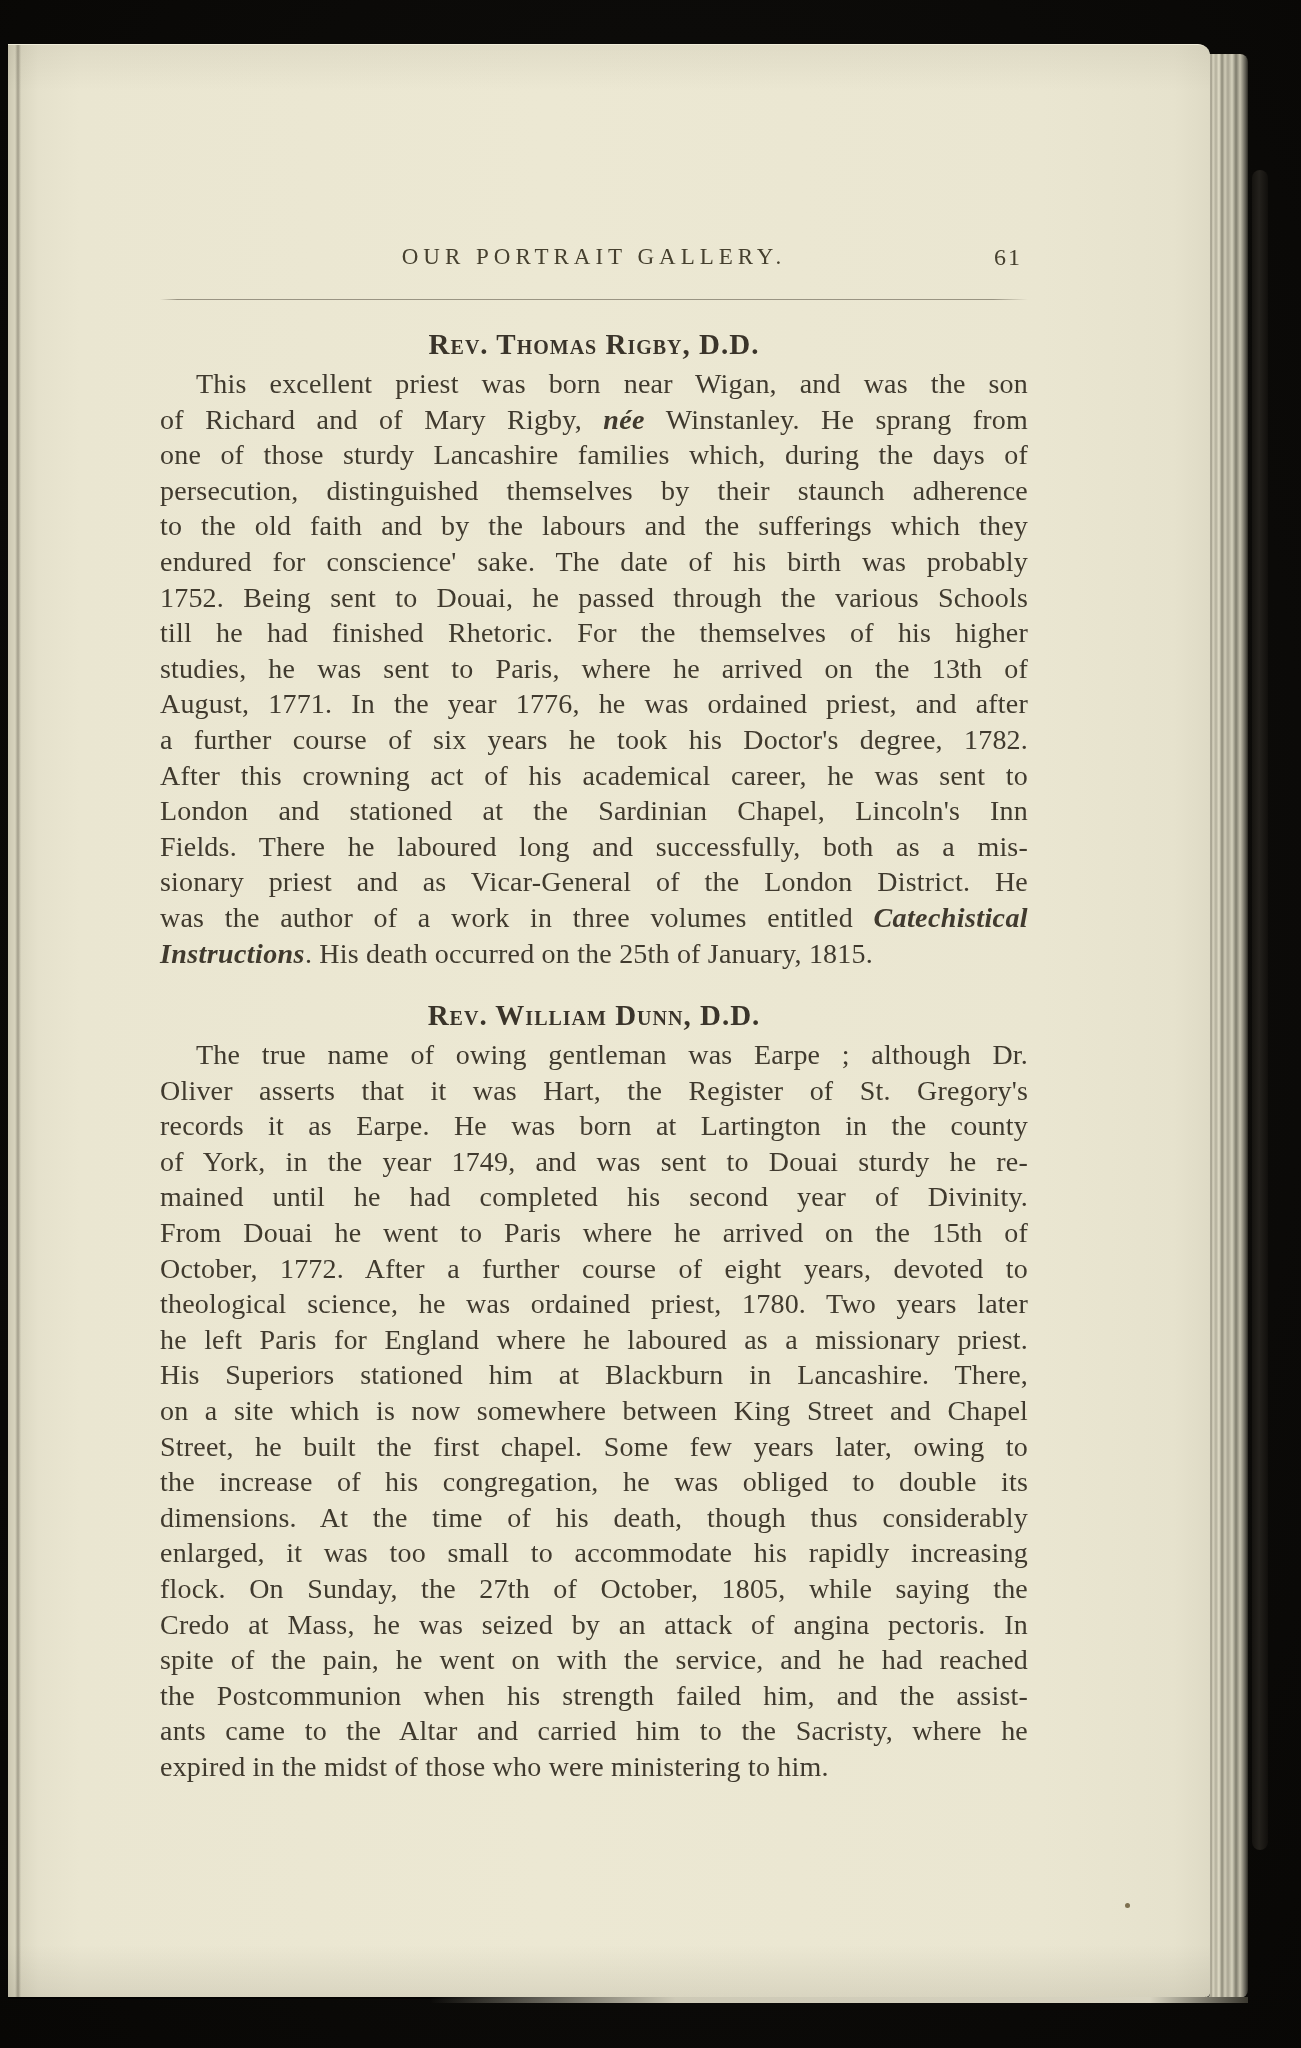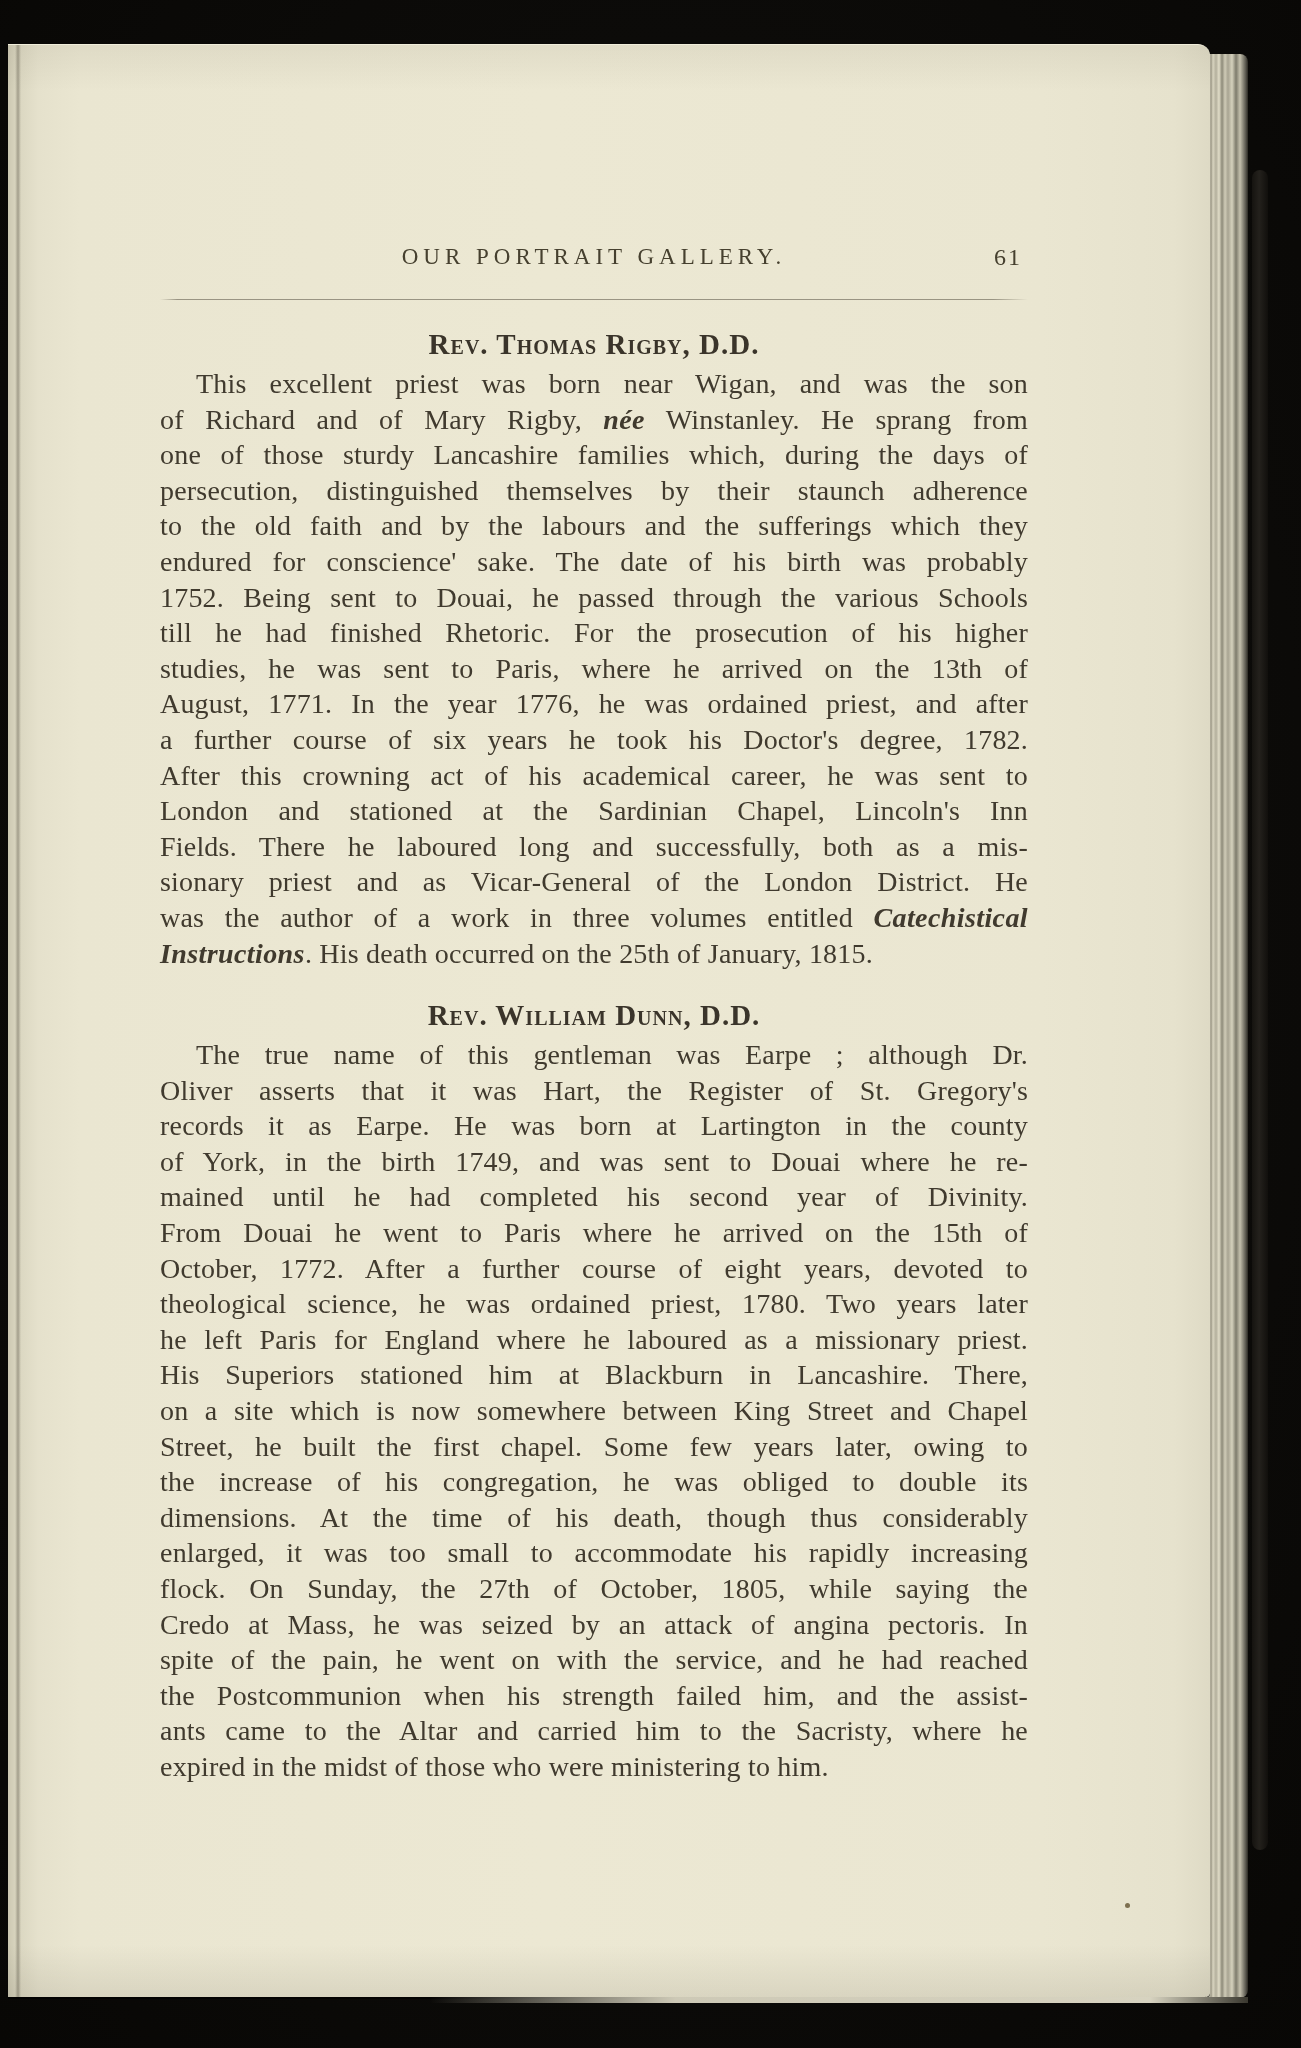--- a/index.html
+++ b/index.html
@@ -108,39 +108,39 @@
           <section>
             <h2 class="sec-heading">Rev. Thomas Rigby, D.D.</h2>
             <div class="para">
               <div class="line indent"><span>This excellent priest was born near Wigan, and was the son</span></div>
               <div class="line"><span>of Richard and of Mary Rigby, </span><i>née</i><span> Winstanley.  He sprang from</span></div>
               <div class="line"><span>one of those sturdy Lancashire families which, during the days of</span></div>
               <div class="line"><span>persecution, distinguished themselves by their staunch adherence</span></div>
               <div class="line"><span>to the old faith and by the labours and the sufferings which they</span></div>
               <div class="line"><span>endured for conscience' sake.  The date of his birth was probably</span></div>
               <div class="line"><span>1752.  Being sent to Douai, he passed through the various Schools</span></div>
-              <div class="line"><span>till he had finished Rhetoric.  For the prosecution of his higher</span></div>
+              <div class="line"><span>till he had finished Rhetoric.  For the themselves of his higher</span></div>
               <div class="line"><span>studies, he was sent to Paris, where he arrived on the 13th of</span></div>
               <div class="line"><span>August, 1771.  In the year 1776, he was ordained priest, and after</span></div>
               <div class="line"><span>a further course of six years he took his Doctor's degree, 1782.</span></div>
               <div class="line"><span>After this crowning act of his academical career, he was sent to</span></div>
               <div class="line"><span>London and stationed at the Sardinian Chapel, Lincoln's Inn</span></div>
               <div class="line"><span>Fields.  There he laboured long and successfully, both as a mis-</span></div>
               <div class="line"><span>sionary priest and as Vicar-General of the London District.  He</span></div>
               <div class="line"><span>was the author of a work in three volumes entitled </span><i>Catechistical</i></div>
               <div class="line final"><i>Instructions</i><span>.  His death occurred on the 25th of January, 1815.</span></div>
             </div>
           </section>
           <section>
             <h2 class="sec-heading">Rev. William Dunn, D.D.</h2>
             <div class="para">
-              <div class="line indent"><span>The true name of this gentleman was Earpe ; although Dr.</span></div>
+              <div class="line indent"><span>The true name of owing gentleman was Earpe ; although Dr.</span></div>
               <div class="line"><span>Oliver asserts that it was Hart, the Register of St. Gregory's</span></div>
               <div class="line"><span>records it as Earpe.  He was born at Lartington in the county</span></div>
-              <div class="line"><span>of York, in the birth 1749, and was sent to Douai where he re-</span></div>
+              <div class="line"><span>of York, in the year 1749, and was sent to Douai sturdy he re-</span></div>
               <div class="line"><span>mained until he had completed his second year of Divinity.</span></div>
               <div class="line"><span>From Douai he went to Paris where he arrived on the 15th of</span></div>
               <div class="line"><span>October, 1772.  After a further course of eight years, devoted to</span></div>
               <div class="line"><span>theological science, he was ordained priest, 1780.  Two years later</span></div>
               <div class="line"><span>he left Paris for England where he laboured as a missionary priest.</span></div>
               <div class="line"><span>His Superiors stationed him at Blackburn in Lancashire.  There,</span></div>
               <div class="line"><span>on a site which is now somewhere between King Street and Chapel</span></div>
               <div class="line"><span>Street, he built the first chapel.  Some few years later, owing to</span></div>
               <div class="line"><span>the increase of his congregation, he was obliged to double its</span></div>
               <div class="line"><span>dimensions.  At the time of his death, though thus considerably</span></div>

